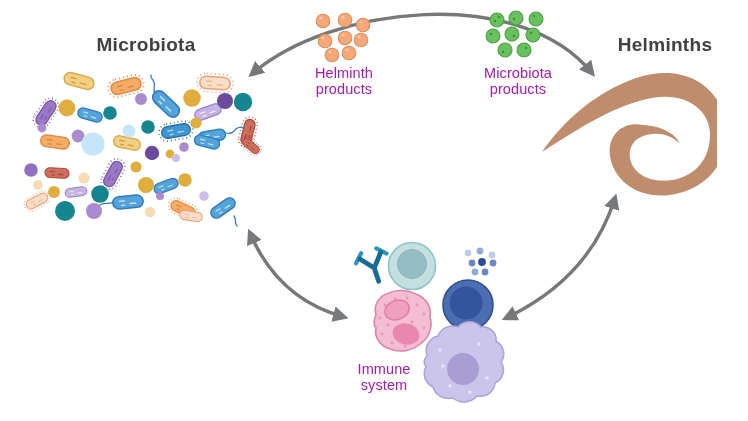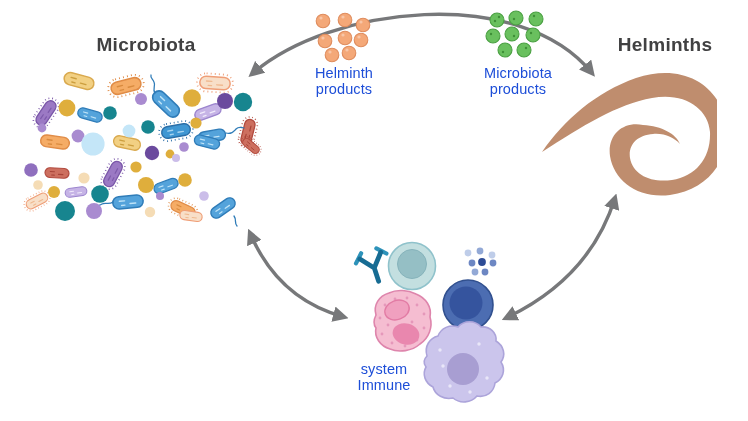--- a/index.html
+++ b/index.html
@@ -9,21 +9,21 @@
   }
   #scene{position:absolute;left:0;top:0;width:748px;height:421px;}
   .node-title{
     position:absolute;width:180px;text-align:center;
     font-size:19px;font-weight:bold;color:#414142;letter-spacing:.3px;line-height:20px;
   }
   .node-title.microbiota{left:56px;top:35px;}
   .node-title.helminths{left:575px;top:35px;}
   .sub-label{
     position:absolute;width:110px;text-align:center;
-    font-size:14.5px;color:#1d4ed8;line-height:15.5px;letter-spacing:.1px;
+    font-size:14.5px;color:#a21caf;line-height:15.5px;letter-spacing:.1px;
   }
   .sub-label.helminth-products{left:289px;top:66px;}
   .sub-label.microbiota-products{left:463px;top:66px;}
   .sub-label.immune-system{left:329px;top:362px;}
 </style>
 </head>
 <body>
 
 <div id="canvas">
 
@@ -256,17 +256,17 @@
     <div>Helminth</div>
     <div>products</div>
   </div>
 
   <div class="sub-label microbiota-products">
     <div>Microbiota</div>
     <div>products</div>
   </div>
 
   <div class="sub-label immune-system">
+    <div>Immune</div>
     <div>system</div>
-    <div>Immune</div>
   </div>
 
 </div>
 
 </body></html>

